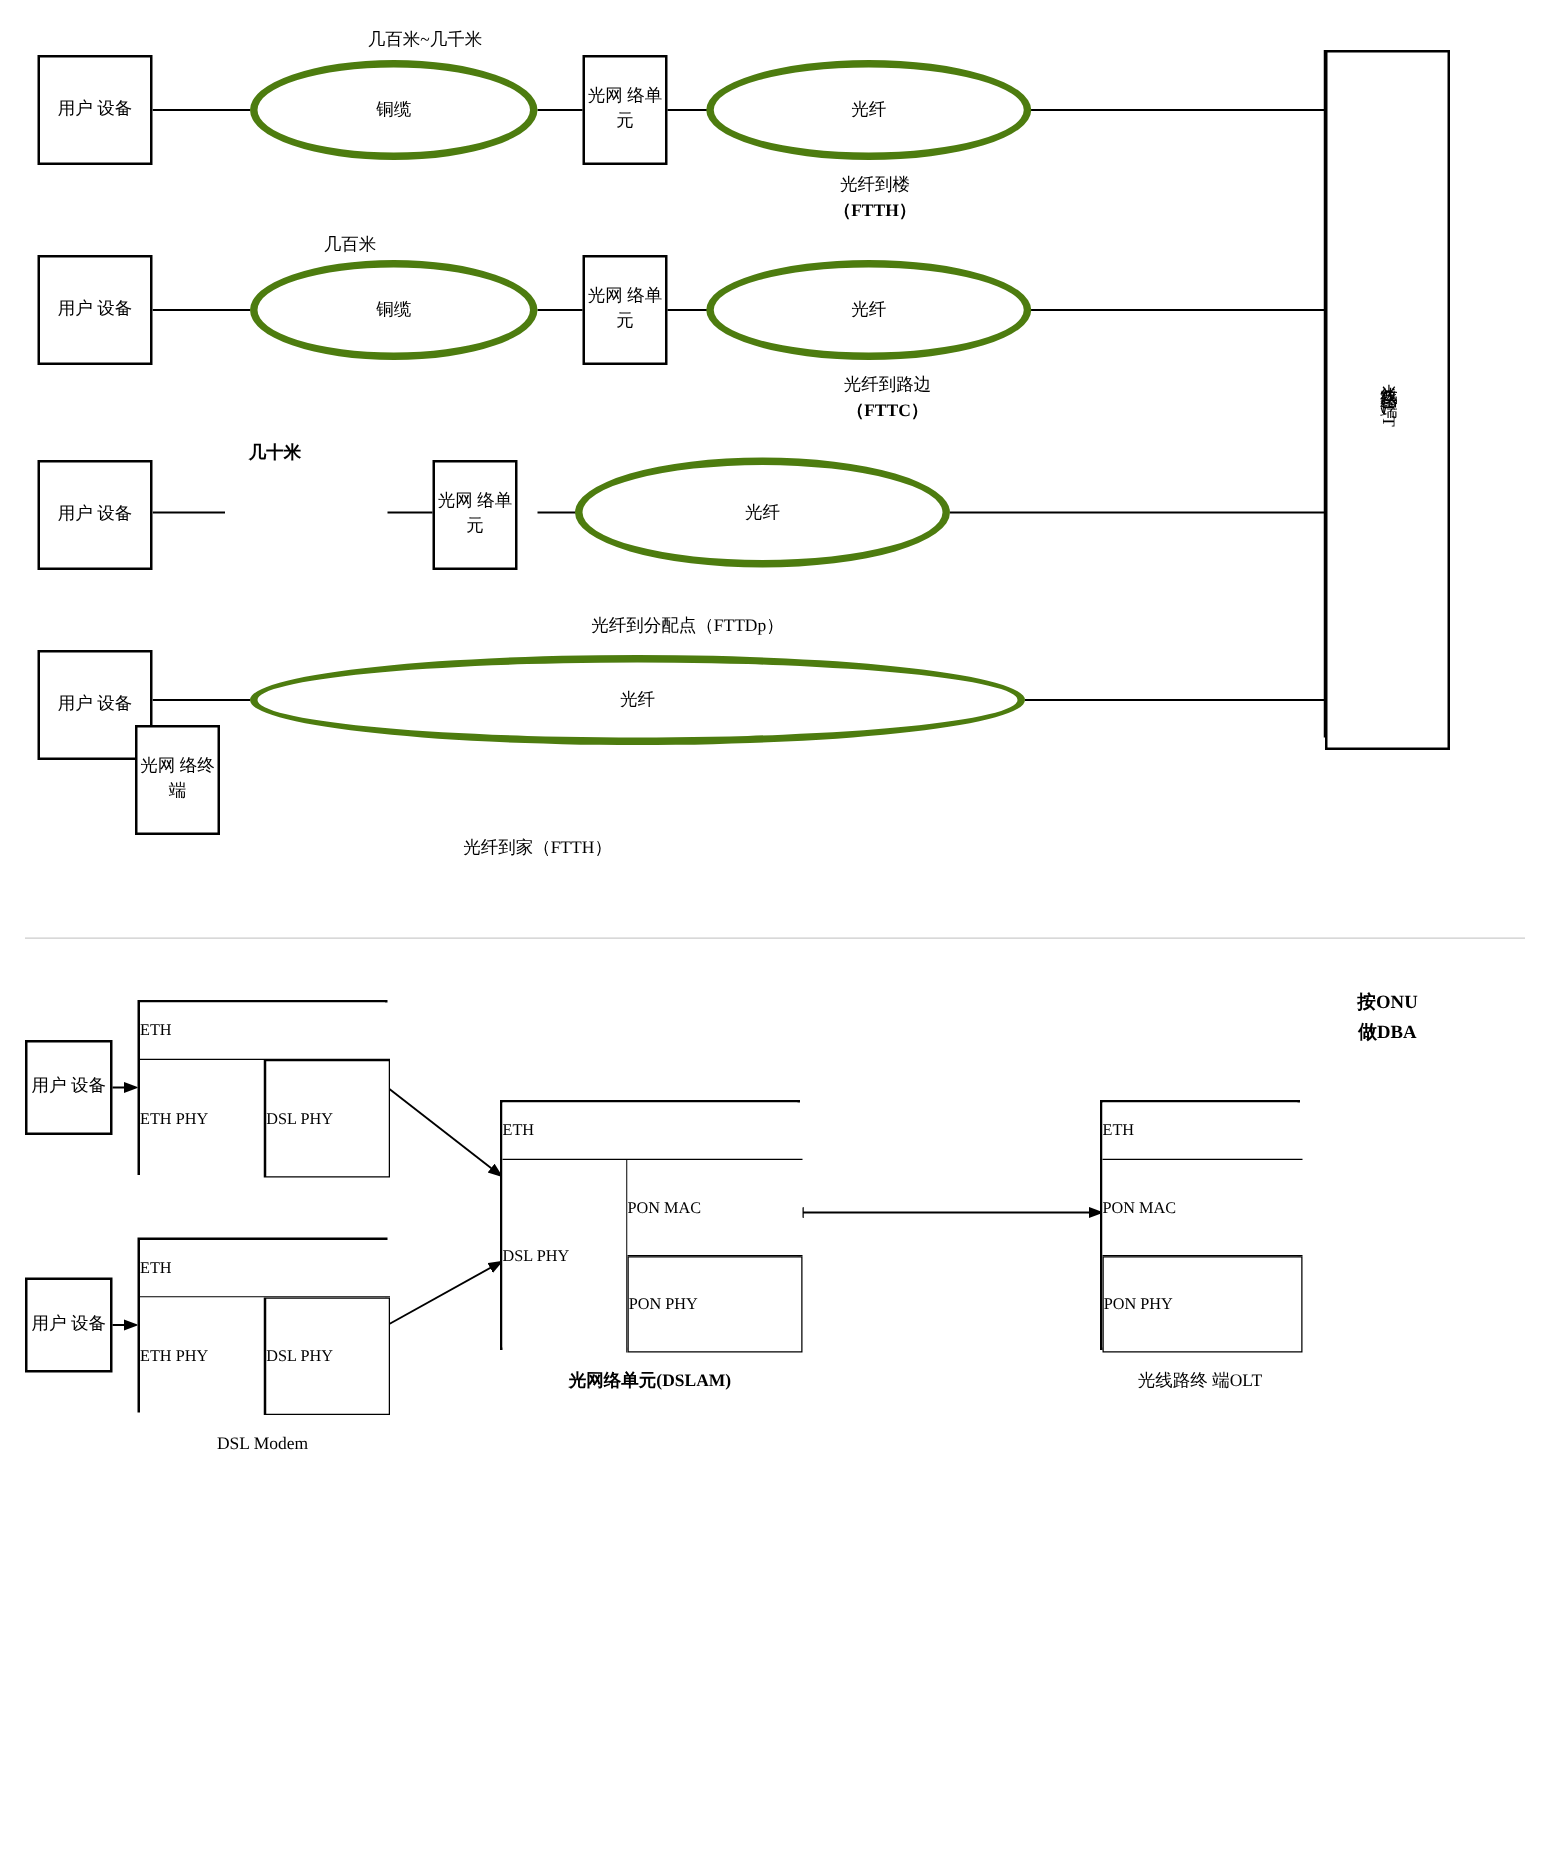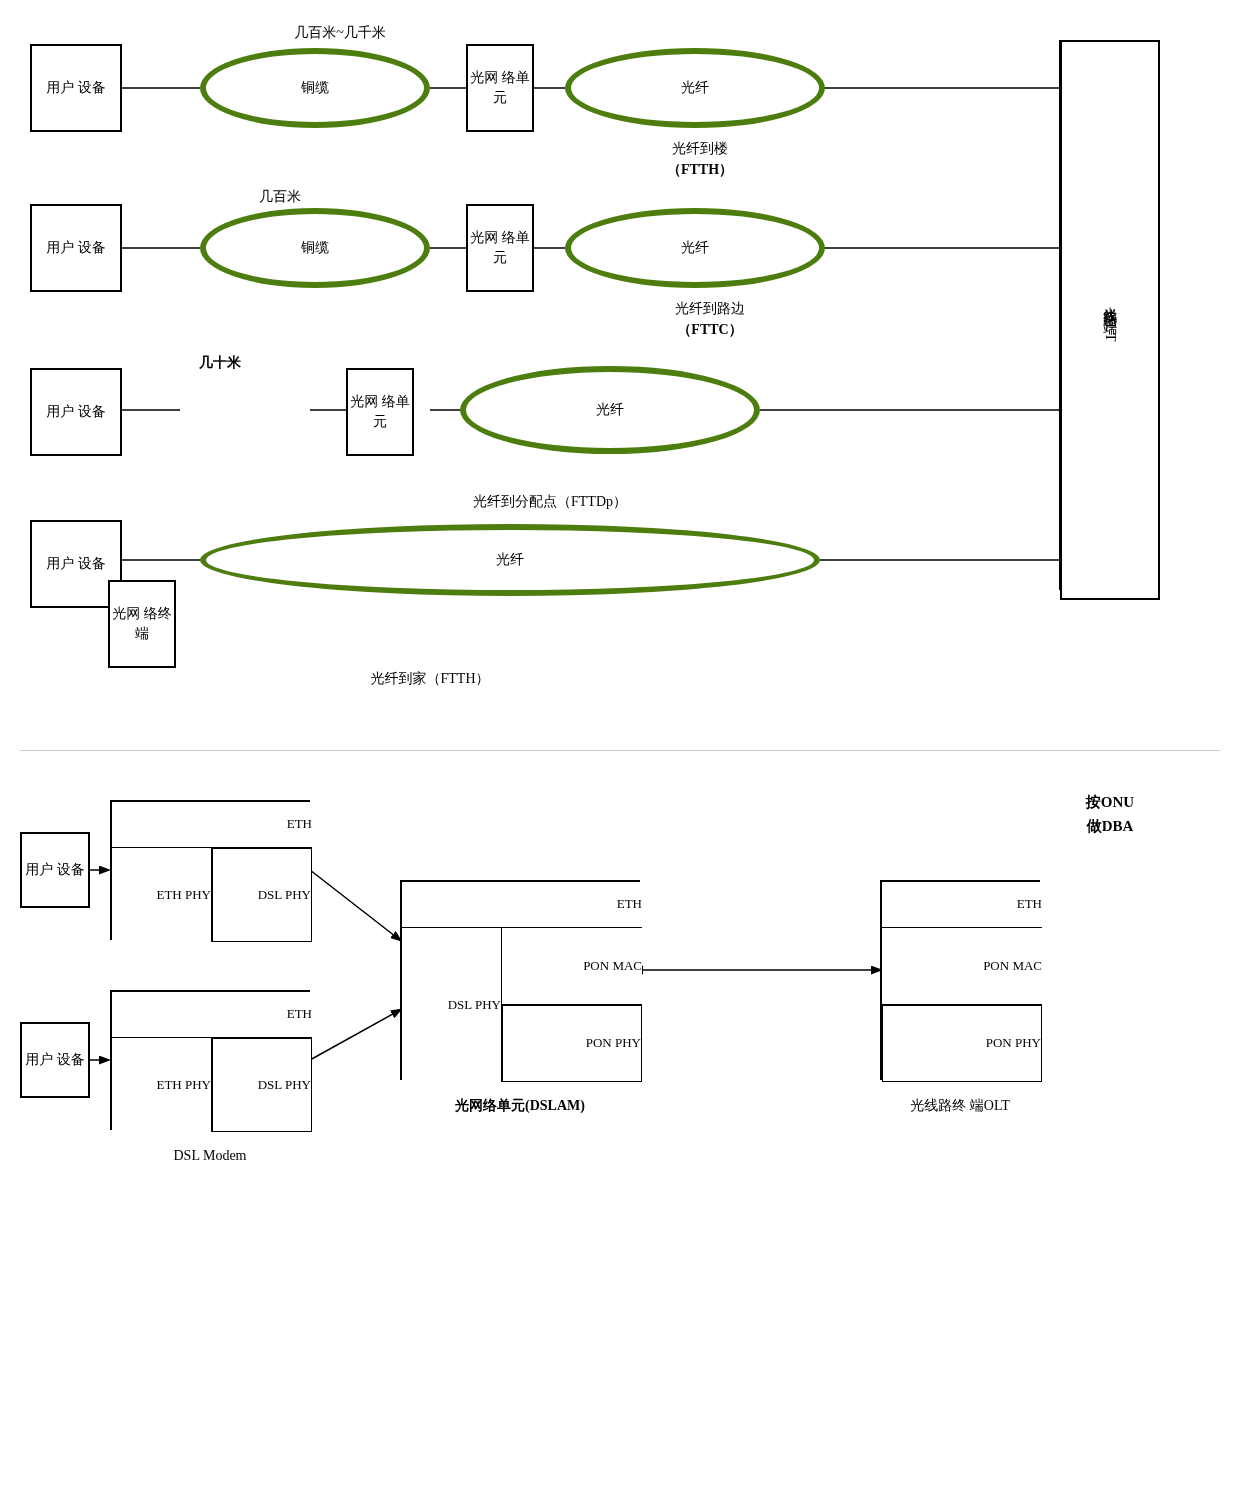--- a/index.html
+++ b/index.html
@@ -65,21 +65,21 @@
       pointer-events: none;
     }
 
     
     .inner-box {
       position: absolute;
       border: 1.5px solid #000;
       background: #fff;
       display: flex;
       align-items: center;
-      justify-content: flex-end;
+      justify-content: flex-start;
       text-align: center;
       font-size: 13px;
       line-height: 1.3;
     }
   </style>
 </head>
 <body>
 
 <div class="diagram-container">
 

